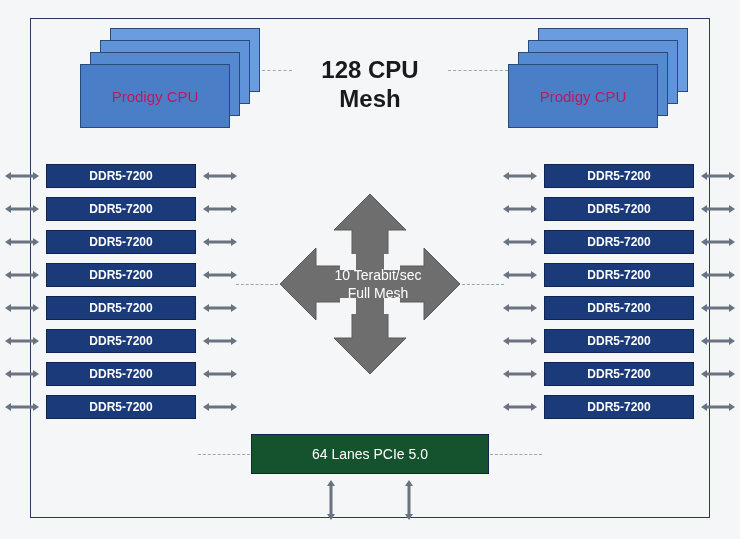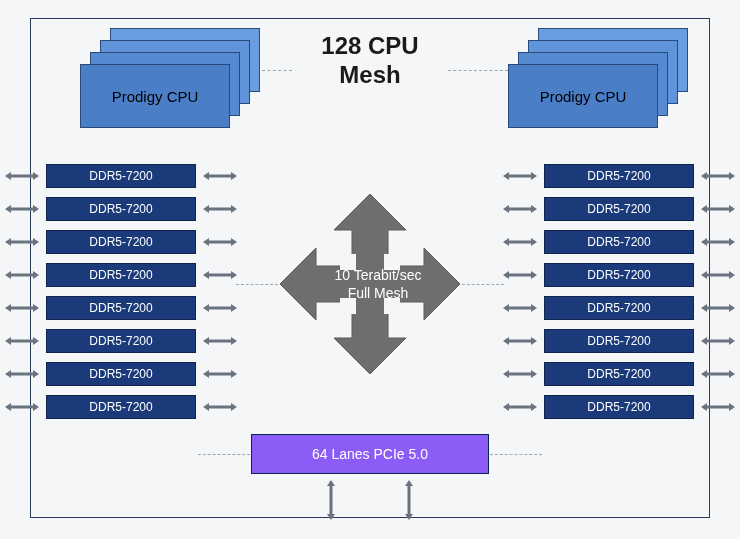--- a/index.html
+++ b/index.html
@@ -37,48 +37,49 @@
   }
   .cpu-card.c1 { left: 30px; top: 0; background: #6a9de0; }
   .cpu-card.c2 { left: 20px; top: 12px; background: #5f93da; }
   .cpu-card.c3 { left: 10px; top: 24px; background: #5589d0; }
   .cpu-card.c4 { left: 0; top: 36px; background: #4a7fc8; }
   .cpu-label {
     position: absolute;
     left: 0; bottom: 0;
     width: 150px; height: 64px;
     display: flex; align-items: center; justify-content: center;
-    color: #000000; font-size: 15px; font-weight: 400;
+    color: #be185d; font-size: 15px; font-weight: 400;
     z-index: 5;
     border-radius: 28px;
   }
   
   .title {
     position: absolute;
-    left: 270px; top: 32px;
+    left: 270px; top: 56px;
     width: 200px;
     text-align: center;
     font-size: 24px;
     font-weight: 700;
     color: #1a1a1a;
     line-height: 1.2;
   }
   
   .cpu-dash {
     position: absolute;
     top: 70px;
     border-top: 1.5px dashed #9aa;
   }
   .cpu-dash.l { left: 262px; width: 30px; }
   .cpu-dash.r { left: 448px; width: 60px; }
   
   .ddr-col {
     position: absolute;
     top: 164px;
     width: 150px;
+    font-weight: bold;
   }
   .ddr-col.left { left: 46px; }
   .ddr-col.right { left: 544px; }
   .ddr-bar {
     height: 24px;
     background: #1a3a7a;
     border: 1px solid #0f2450;
     color: #fff;
     font-size: 12px;
     display: flex;
@@ -124,21 +125,21 @@
     top: 284px;
     border-top: 1.5px dashed #9aa;
   }
   .mesh-dash.l { left: 236px; width: 42px; }
   .mesh-dash.r { left: 462px; width: 42px; }
   
   .pcie {
     position: absolute;
     left: 251px; top: 434px;
     width: 238px; height: 40px;
-    background: #8b5cf6;
+    background: #14532d;
     border:1px solid #0f2450;
     color:#fff;
     display:flex; align-items:center; justify-content:center;
     font-size: 14px;
   }
   
   .pcie-dash {
     position: absolute;
     top: 454px;
     border-top: 1.5px dashed #9aa;

